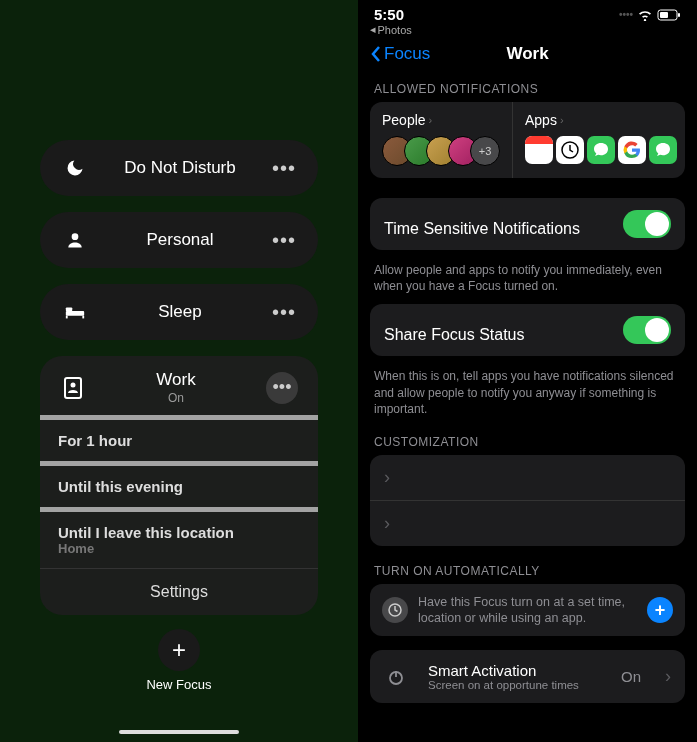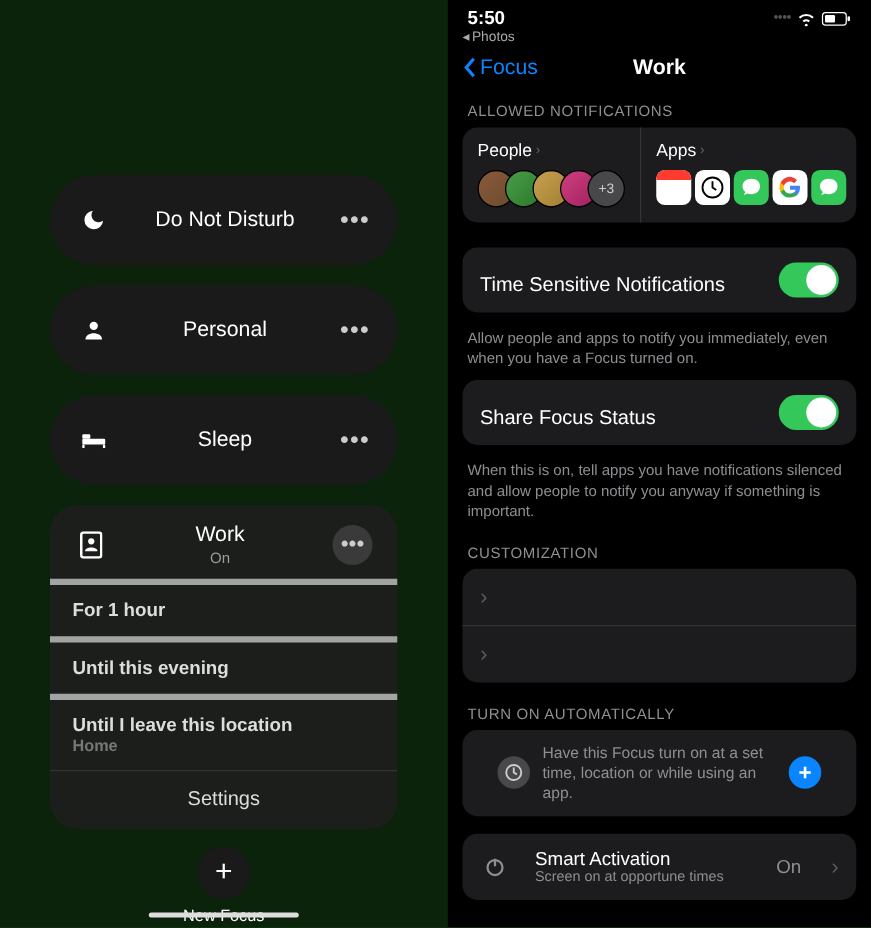--- a/index.html
+++ b/index.html
@@ -4,21 +4,21 @@
 <style>
   * { margin: 0; padding: 0; box-sizing: border-box; font-family: -apple-system, BlinkMacSystemFont, "Segoe UI", sans-serif; }
   body { background: #1a4d1a; width: 697px; height: 742px; display: flex; }
   .panel { height: 100%; overflow: hidden; }
   .left { width: 358px; background: rgba(0,0,0,0.55); position: relative; padding-top: 140px; }
   .right { width: 339px; background: #000; color: #fff; position: relative; }
 
   
   .focus-pill {
     margin: 0 40px 16px 40px; background: #1a1a1a; border-radius: 40px;
-    height: 72px; display: flex; align-items: center; padding: 0 22px;
+    height: 56px; display: flex; align-items: center; padding: 0 22px;
     color: #fff; position: relative;
   }
   .focus-pill .icon { width: 26px; display:flex; align-items:center; justify-content:center; }
   .focus-pill .label { flex:1; text-align:center; font-size: 17px; font-weight:500; }
   .focus-pill .ellipsis { font-size: 20px; letter-spacing: 1px; color:#ccc; }
 
   .focus-card {
     margin: 0 40px 0 40px; background: rgba(30,30,30,0.9); border-radius: 22px;
     overflow:hidden; color:#fff;
   }
@@ -66,21 +66,21 @@
   .app-msg{background:#34c759;display:flex;align-items:center;justify-content:center;}
   .app-google{background:#fff;display:flex;align-items:center;justify-content:center;}
   .app-sms{background:#34c759;display:flex;align-items:center;justify-content:center;}
 
   .list-row { display:flex; align-items:flex-end; padding:12px 14px; }
   .list-row + .list-row { border-top:1px solid #333; }
   .list-row .label { flex:1; font-size:16px; }
   .toggle { width:48px; height:28px; border-radius:14px; background:#34c759; position:relative; }
   .toggle::after { content:""; position:absolute; right:2px; top:2px; width:24px; height:24px; border-radius:50%; background:#fff; }
   .chevron { color:#5a5a5e; font-size:18px; }
-  .turn-on-row { display:flex; align-items:center; padding:10px 28px; gap:10px; }
+  .turn-on-row { display:flex; align-items:center; padding:10px 12px; gap:10px; }
   .turn-on-icon { width:26px; height:26px; border-radius:50%; background:#48484a; display:flex; align-items:center; justify-content:center;}
   .turn-on-text { flex:1; font-size:12.5px; color:#8e8e93; line-height:1.3;}
   .add-btn { width:26px; height:26px; border-radius:50%; background:#0a84ff; display:flex; align-items:center; justify-content:center; color:#fff; font-size:18px; font-weight:600;}
   .smart-row { display:flex; align-items:center; padding:12px 14px; gap:20px; }
   .smart-icon{ width:24px; display:flex;align-items:center;justify-content:center; color:#8e8e93;}
   .smart-text .title{font-size:15px;} .smart-text .sub{font-size:11.5px;color:#8e8e93;}
   .smart-row .value{color:#8e8e93;font-size:15px;margin-right:4px;}
   svg { display:block; }
 </style>
 </head>

